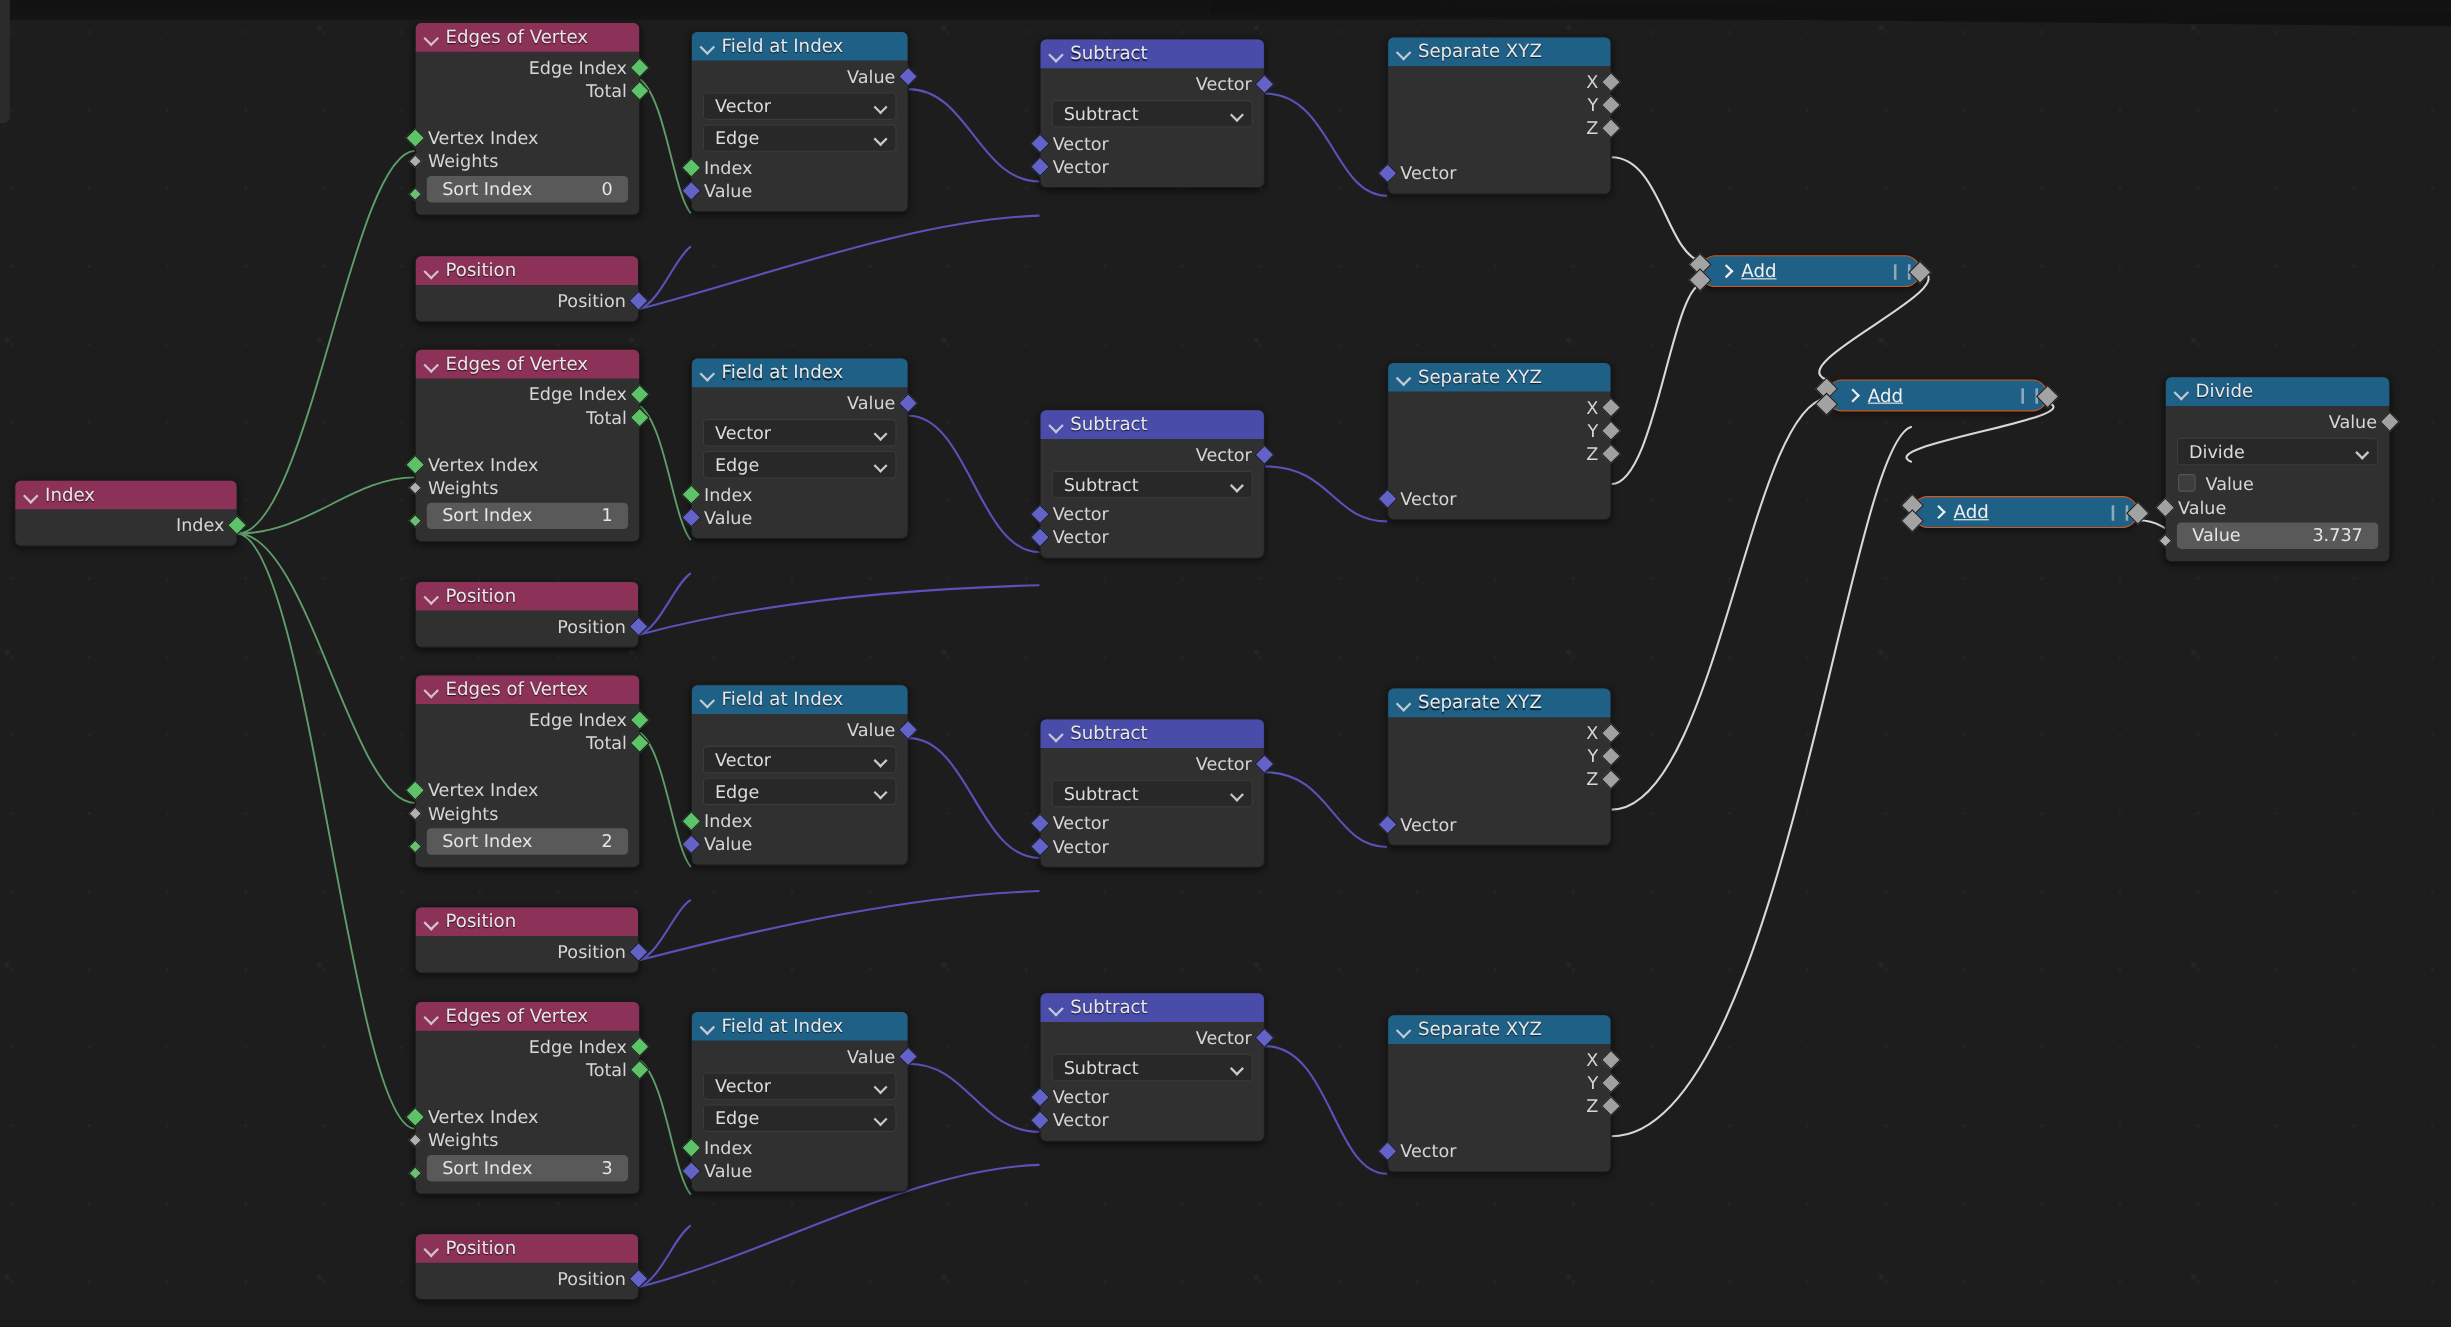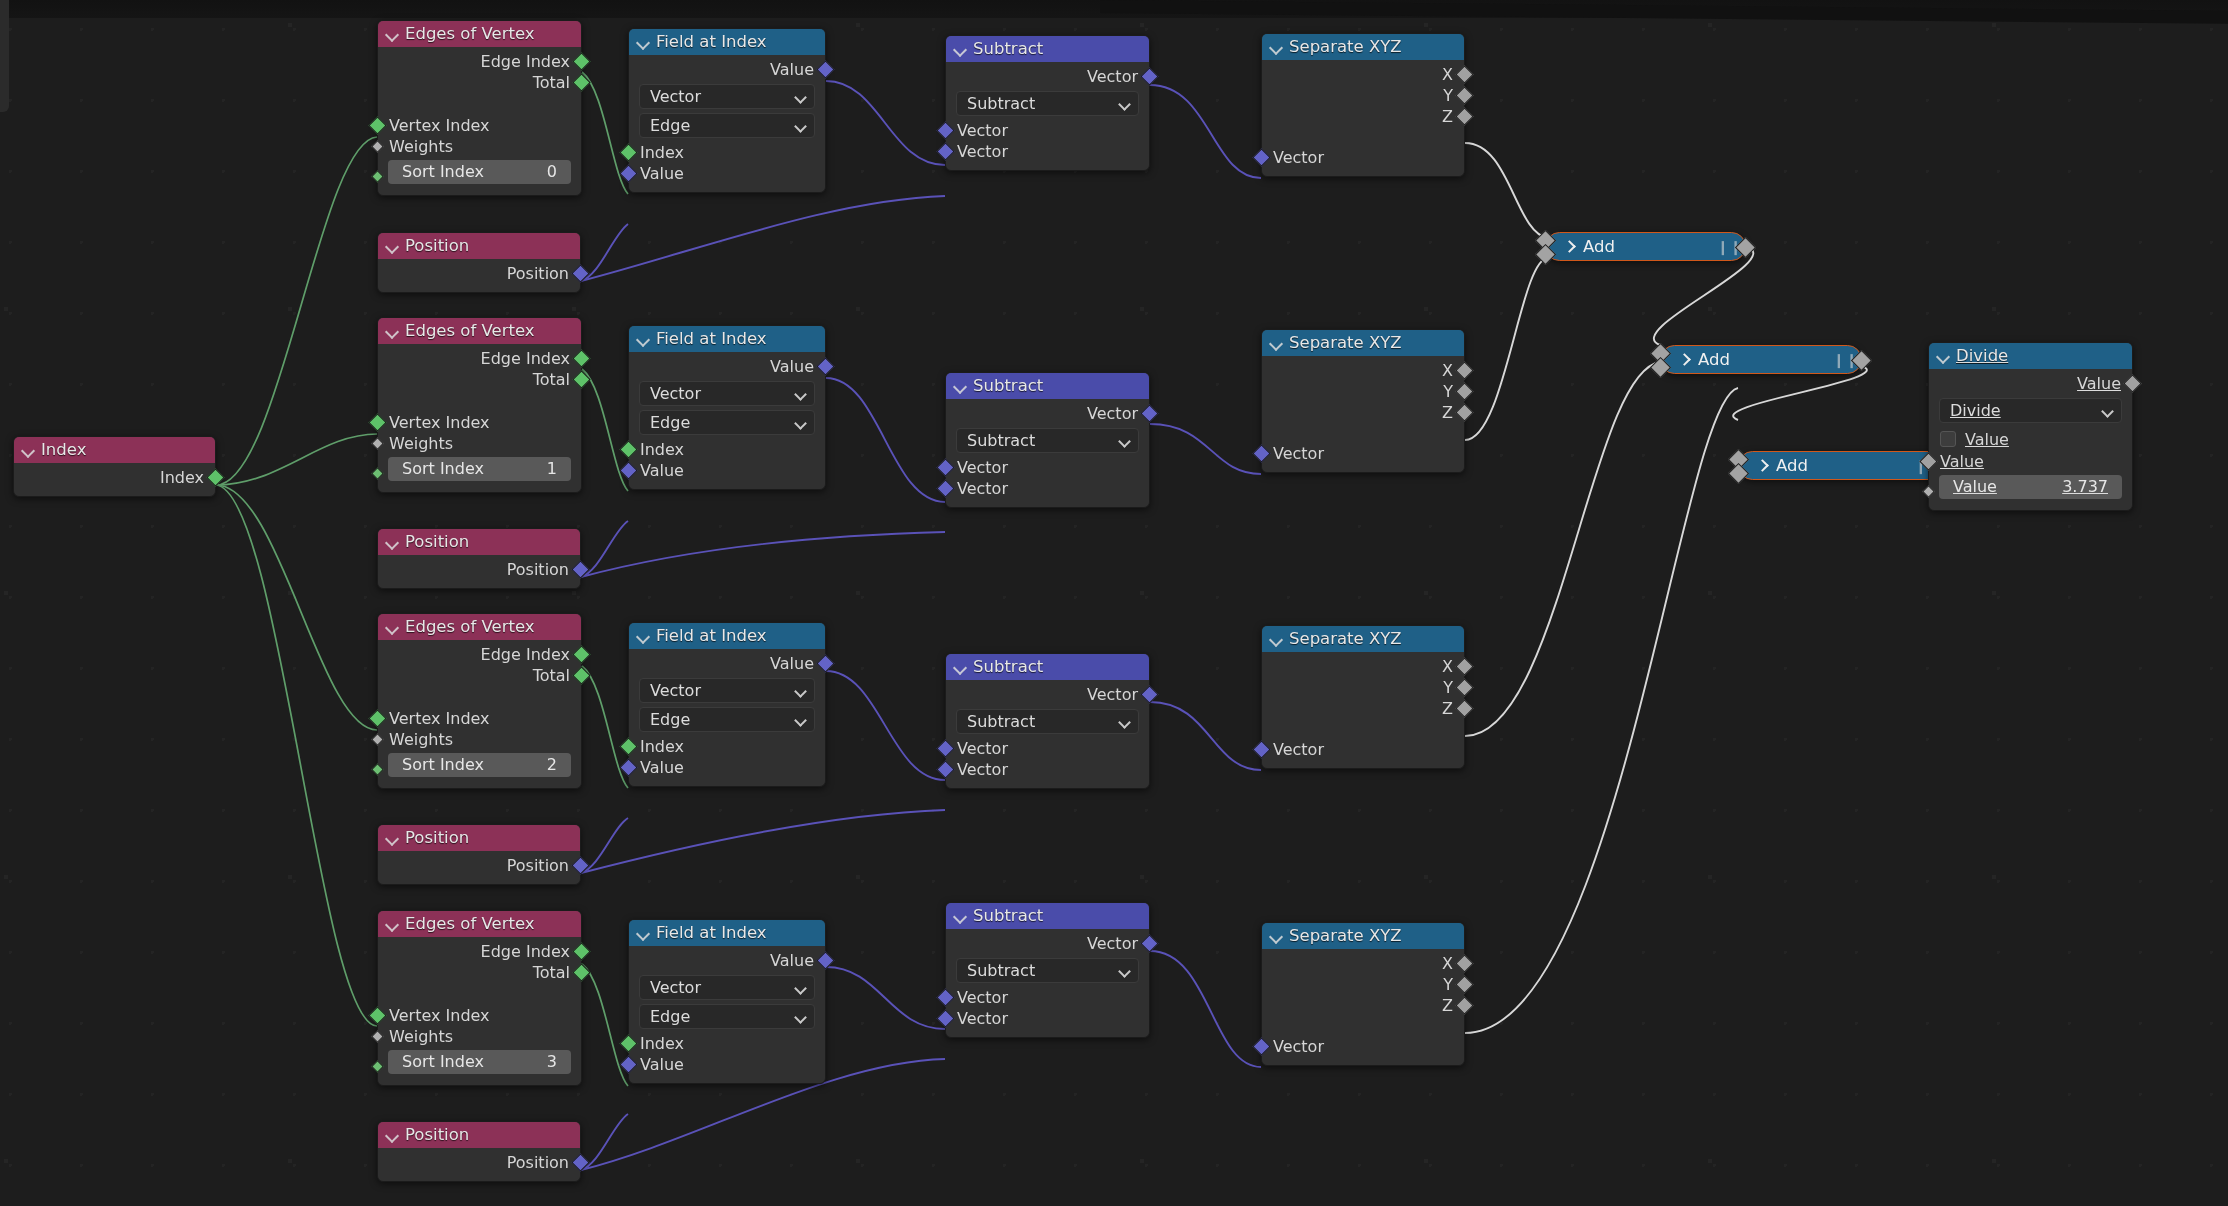--- a/index.html
+++ b/index.html
@@ -131,20 +131,21 @@
   .node-pill{
     position:absolute;
     height:29px;
     background:#1f6087;
     border:1.6px solid #d1581a;
     border-radius:15px;
     display:flex; align-items:center;
     padding:0 16px 0 18px;
     font-size:16.5px; color:#f0f0f0;
     box-shadow:0 2px 6px rgba(0,0,0,.5);
+    text-decoration:underline;
   }
   .node-pill .caret{
     width:11px;height:11px;position:relative;margin-right:8px;flex:0 0 11px;
   }
   .node-pill .caret::before{
     content:""; position:absolute; left:1px; top:1px;
     width:7px;height:7px;border-right:2px solid #eee;border-bottom:2px solid #eee;
     transform:rotate(-45deg);
   }
   .node-pill .grip{
@@ -751,21 +752,21 @@
 
   <div class="node-pill" style="left:1738px; top:451px; width:206px;">
     <span class="pill-sock" style="left:-8px; top:0px;"></span>
     <span class="pill-sock" style="left:-8px; top:14px;"></span>
     <span class="caret"></span>
     <span>Add</span>
     <span class="grip">❙❙</span>
     <span class="pill-sock" style="right:-8px; top:7px;"></span>
   </div>
 
-  <div class="node" style="left:1928px; top:342px; width:205px;text-decoration:underline;">
+  <div class="node" style="left:1968px; top:342px; width:205px;">
     <div class="hdr cat-utility">
       <span class="hdr-caret"></span>
       <span>Divide</span>
     </div>
     <div class="body">
       <div class="row out">
         <span>Value</span>
         <span class="sock right f"></span>
       </div>
       <div class="wdg">

